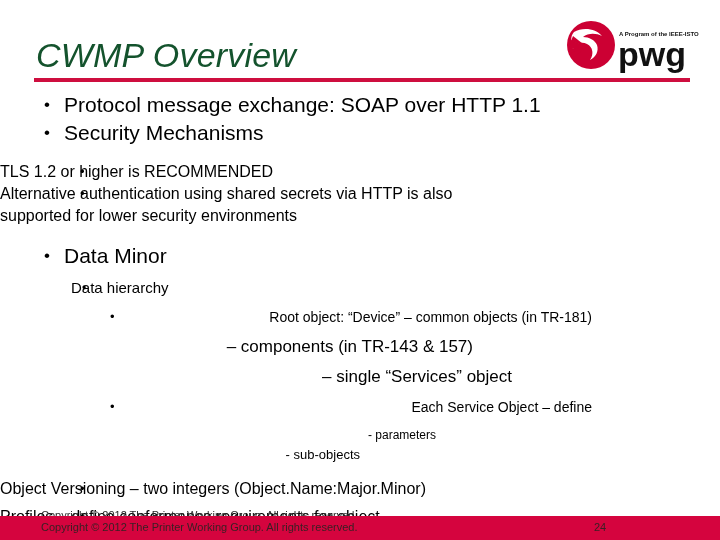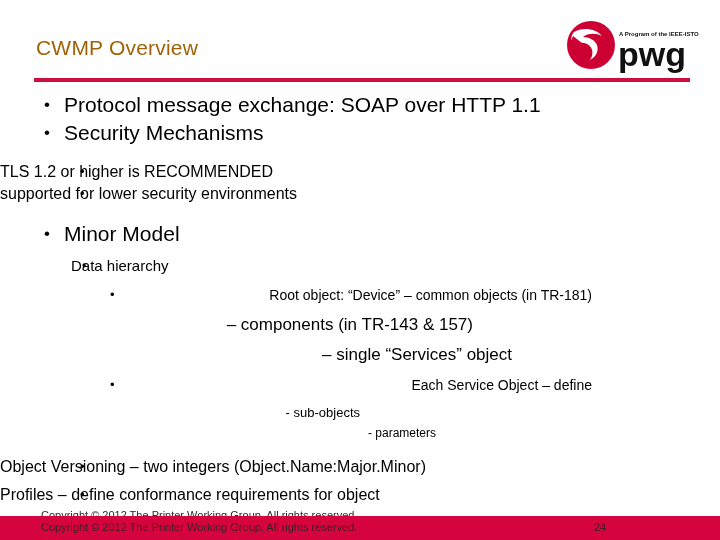--- a/index.html
+++ b/index.html
@@ -17,24 +17,25 @@
     height: 540px;
     background: #ffffff;
     overflow: hidden;
   }
 
   
   #slide-title {
     position: absolute;
     left: 36px;
     top: 36px;
-    font-size: 21px;
-    color: #a16207;
+    font-size: 34px;
+    color: #14532d;
     letter-spacing: 0.2px;
     white-space: nowrap;
+    font-style: italic;
   }
   #title-rule {
     position: absolute;
     left: 34px;
     top: 78px;
     width: 656px;
     height: 4px;
     background: #ce0e3f;
   }
 
@@ -203,26 +204,27 @@
 
     <div class="line lvl1">Protocol message exchange: SOAP over HTTP 1.1</div>
 
     <div class="line lvl1">Security Mechanisms</div>
 
     <div class="gap-md"></div>
 
     <div class="line lvl2">TLS 1.2 or higher is RECOMMENDED</div>
 
     <div class="line lvl2 wrap">
+      <span>Alternative authentication using shared secrets via HTTP is also</span>
       <span class="cont">supported for lower security environments</span>
     </div>
 
     <div class="gap-lg"></div>
 
-    <div class="line lvl1">Minor Model</div>
+    <div class="line lvl1">Data Minor</div>
 
     <div class="gap-sm"></div>
 
     <div class="line lvl2b">Data hierarchy</div>
 
     <div class="gap-sm"></div>
 
     <div class="line lvl3">Root object: “Device” – common objects (in TR-181)</div>
 
     <div class="gap-sm"></div>
@@ -232,23 +234,23 @@
     <div class="gap-sm"></div>
 
     <div class="line dash2">– single “Services” object</div>
 
     <div class="gap-sm"></div>
 
     <div class="line lvl3">Each Service Object – define</div>
 
     <div class="gap-sm"></div>
 
+    <div class="line tiny-b">- parameters</div>
+
     <div class="line tiny-a">- sub-objects</div>
-
-    <div class="line tiny-b">- parameters</div>
 
     <div class="gap-md"></div>
 
     <div class="line lvl2">Object Versioning – two integers (Object.Name:Major.Minor)</div>
 
     <div class="gap-sm"></div>
 
     <div class="line lvl2">Profiles – define conformance requirements for object</div>
   </div>
 

